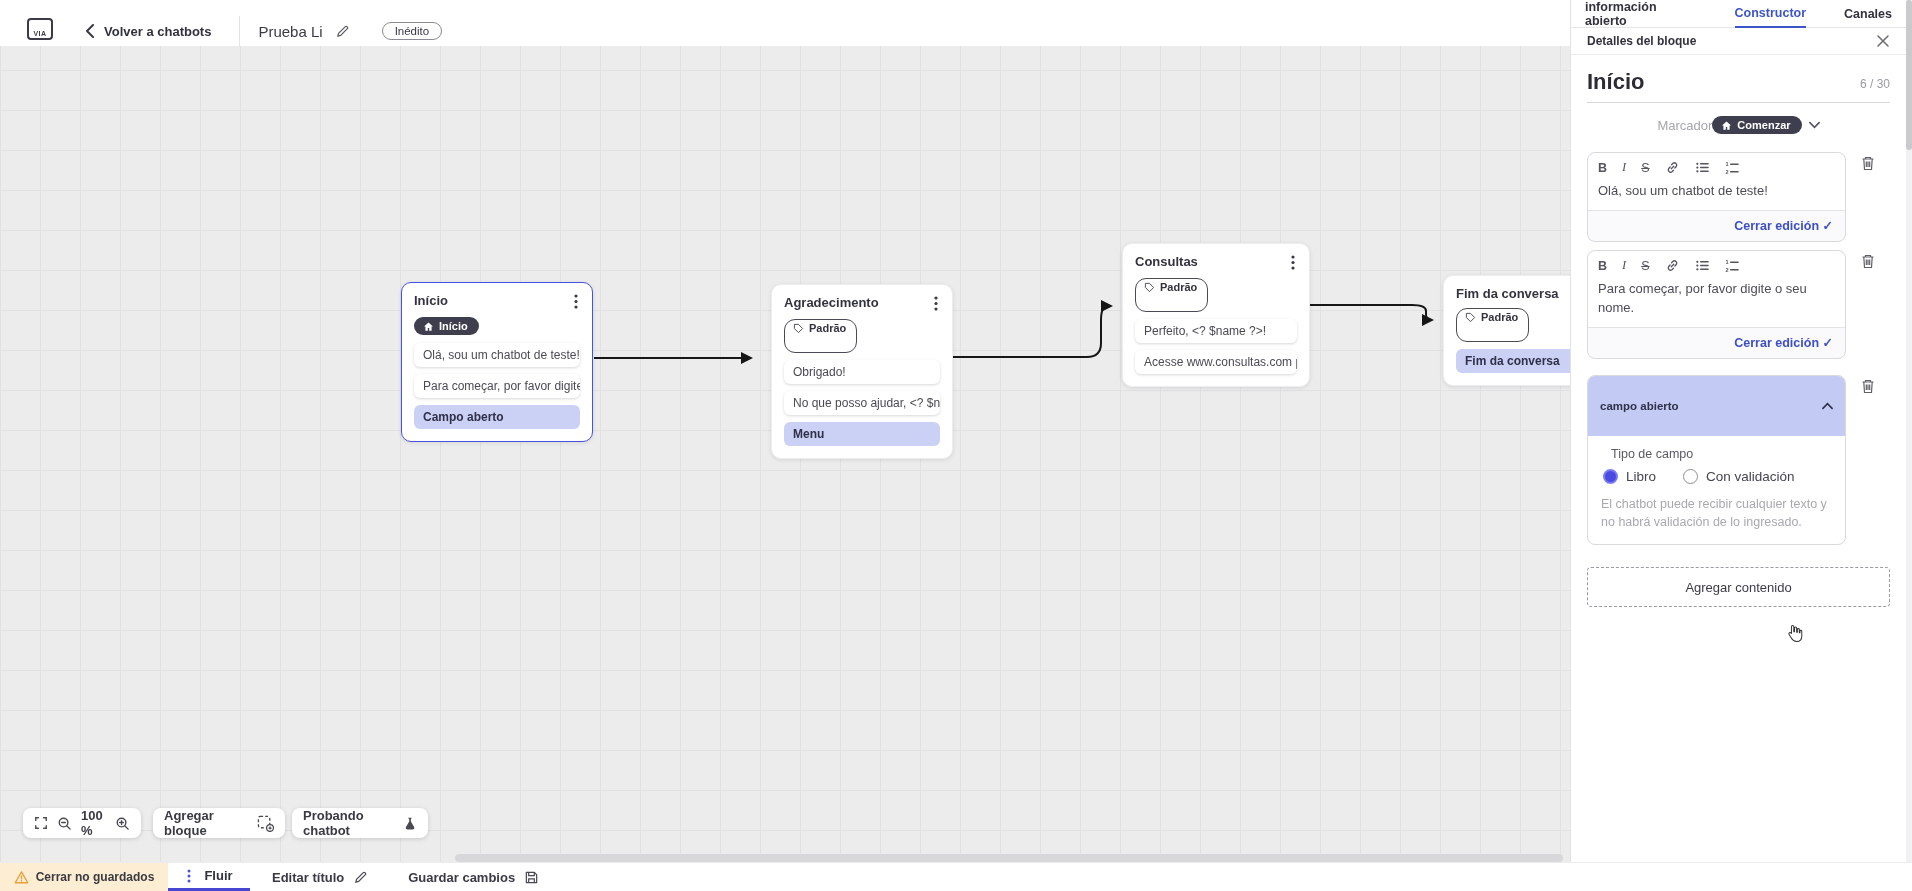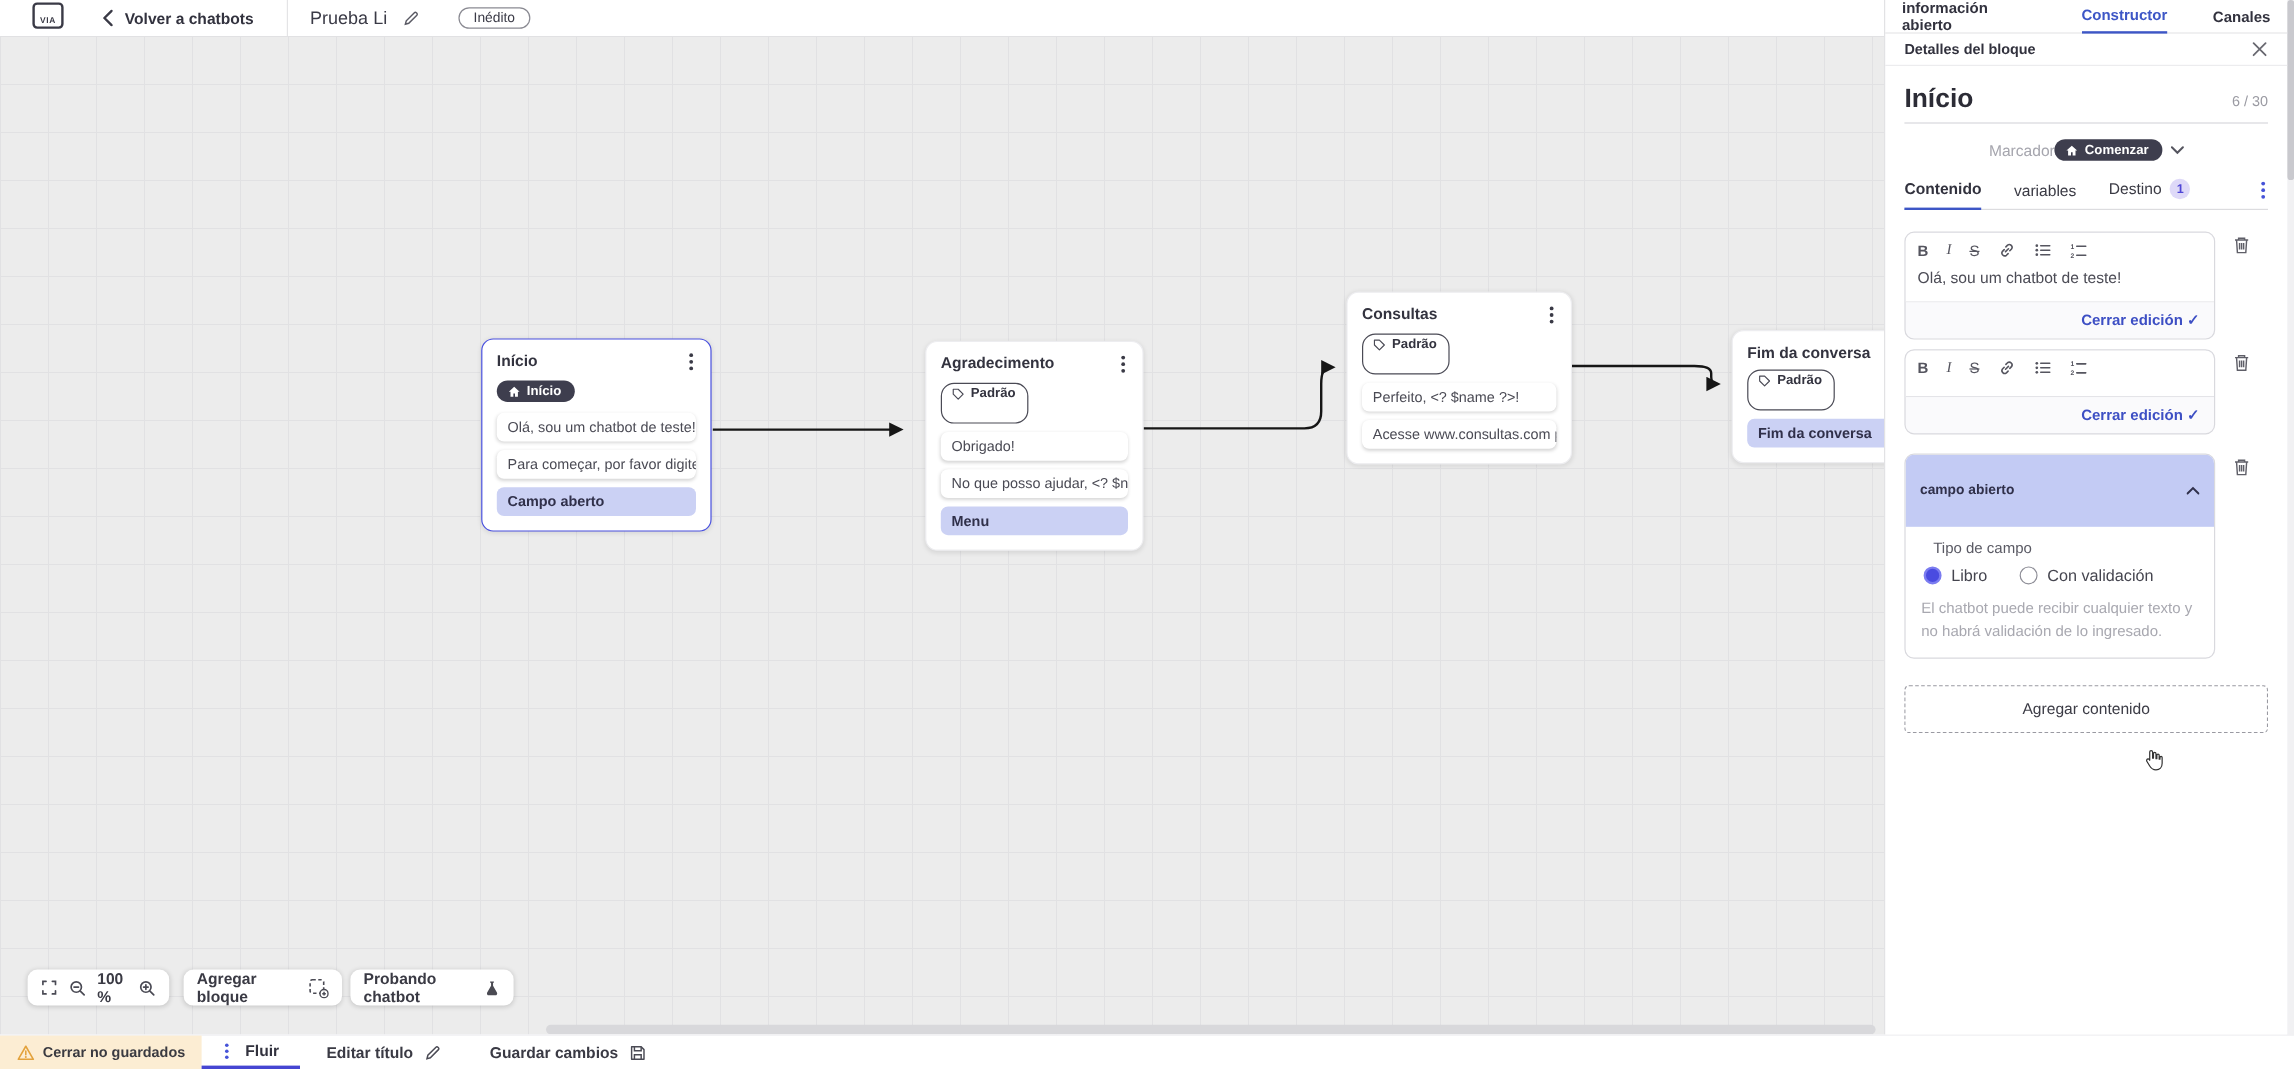--- a/index.html
+++ b/index.html
@@ -1,19 +1,19 @@
 <!DOCTYPE html>
 <html><head>
 <meta charset="utf-8">
 <style>
   * { box-sizing: border-box; margin: 0; padding: 0; }
   html,body { width:1912px; height:891px; overflow:hidden; font-family:"Liberation Sans", sans-serif; background:#fff; }
 
   
-  #header { position:absolute; left:0; top:0; width:1570px; height:30px; background:#fff; display:flex; align-items:center; z-index:5; }
+  #header { position:absolute; left:0; top:16px; width:1570px; height:30px; background:#fff; display:flex; align-items:center; z-index:5; }
   .logo { width:26px; height:22px; border:2px solid #3a3a46; border-radius:4px; margin-left:27px; margin-top:-4px; display:flex; align-items:flex-end; justify-content:center; font-size:7px; font-weight:bold; color:#3a3a46; letter-spacing:.5px; padding-bottom:1px; }
   .back-btn { display:flex; align-items:center; gap:10px; margin-left:32px; cursor:pointer; color:#32323e; }
   .back-label { font-size:13px; font-weight:bold; color:#32323e; }
   .hdr-divider { width:1px; height:30px; background:#e4e4e6; margin-left:28px; }
   .doc-title { font-size:15px; color:#3a3a46; margin-left:18px; }
   .pencil { color:#5a5a64; margin-left:12px; display:flex; }
   .status-pill { margin-left:32px; border:1px solid #8a8a92; border-radius:11px; padding:2px 12px; font-size:11.5px; color:#3a3a46; }
 
   
   #canvas { position:absolute; left:0; top:30px; width:1570px; height:832px; overflow:hidden;
@@ -324,35 +324,20 @@
           <span>Comenzar</span>
         </span>
         <span class="chev">
             <svg width="11" height="8" viewBox="0 0 12 8">
               <path d="M1 1.5l5 5 5-5" stroke="currentColor" stroke-width="1.8" fill="none" stroke-linecap="round"></path>
             </svg>
           </span>
       </span>
     </div>
 
-    <div class="inner-tabs">
-      <span class="itab active">Contenido</span>
-      <span class="itab">variables</span>
-      <span class="itab">
-        <span>Destino</span>
-        <span class="num-badge">1</span>
-      </span>
-      <span class="dots blue itabs-dots">
-          <svg width="4" height="15" viewBox="0 0 4 15" fill="currentColor">
-            <circle cx="2" cy="2" r="1.6"></circle>
-            <circle cx="2" cy="7.5" r="1.6"></circle>
-            <circle cx="2" cy="13" r="1.6"></circle>
-          </svg>
-        </span>
-    </div>
 
     <div class="editor-row">
       <div class="editor-card">
         <div class="ed-main">
           <div class="ed-toolbar">
             <span class="tb b">B</span>
             <span class="tb i">I</span>
             <span class="tb s">S</span>
             <span class="tb">
                 <svg width="15" height="15" viewBox="0 0 16 16" fill="none" stroke="currentColor" stroke-width="1.4" stroke-linecap="round">
@@ -407,20 +392,21 @@
                 </svg>
               </span>
             <span class="tb">
                 <svg width="15" height="15" viewBox="0 0 16 16" fill="currentColor">
                   <text x="0.5" y="6.5" font-size="6" font-weight="bold">1</text>
                   <text x="0.5" y="14.5" font-size="6" font-weight="bold">2</text>
                   <path d="M6 4.5h8M6 12.5h8" stroke="currentColor" stroke-width="1.4" stroke-linecap="round"></path>
                 </svg>
               </span>
           </div>
+          <div class="ed-text">Para começar, por favor digite o seu nome.</div>
         </div>
         <div class="ed-footer"><span>Cerrar edición</span> ✓</div>
       </div>
       <div class="trash-col">
           <svg width="16" height="17" viewBox="0 0 16 17" fill="none" stroke="currentColor" stroke-width="1.2">
             <path d="M2.5 4h11M5.5 4V2.5h5V4M3.8 4l.7 10.5h7l.7-10.5M6.3 6.5v5.5M8 6.5v5.5M9.7 6.5v5.5"></path>
           </svg>
         </div>
     </div>
 

